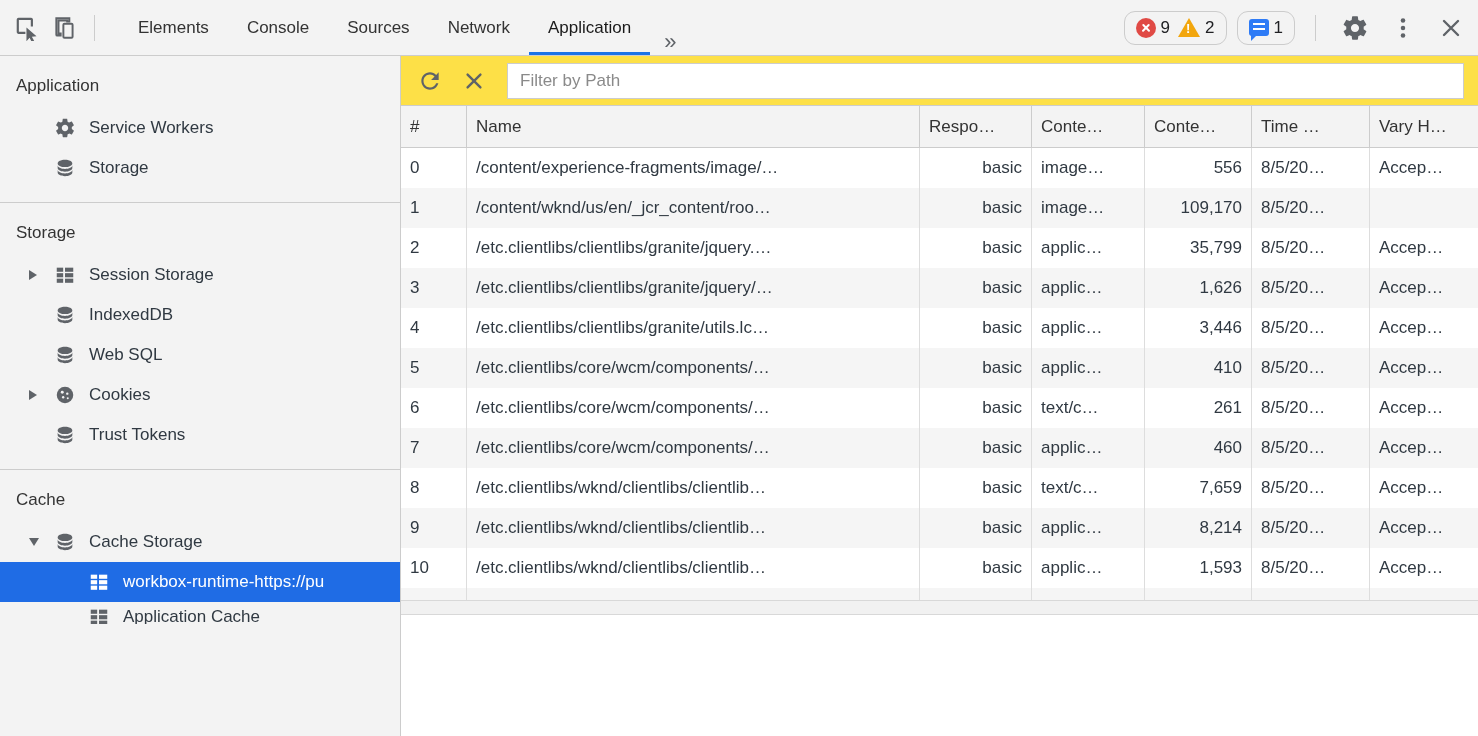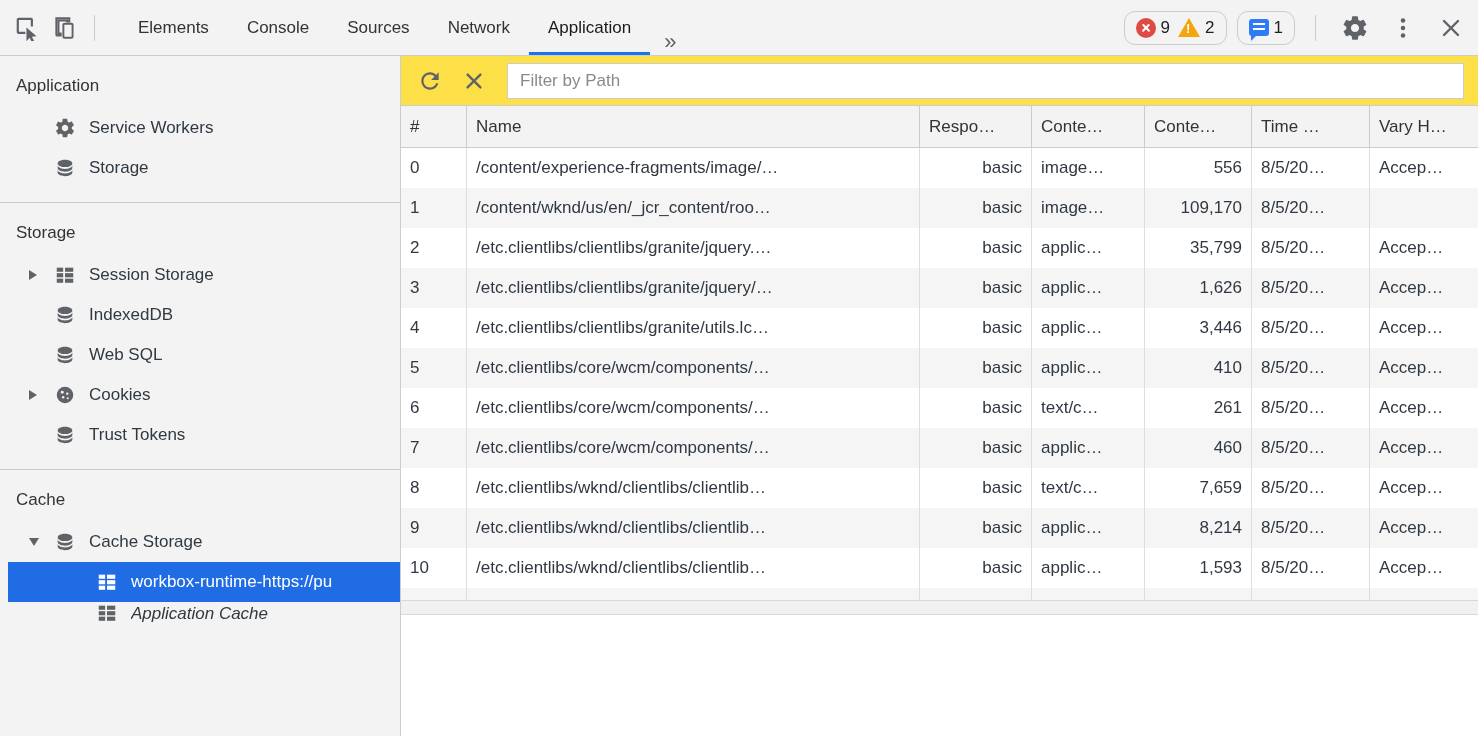--- a/index.html
+++ b/index.html
@@ -60,24 +60,24 @@
     overflow:hidden; flex-shrink:0;
   }
   .side-section { border-bottom:1px solid #ccc; padding-bottom: 14px; }
   .side-section:last-child { border-bottom:none; }
   .section-title { padding: 20px 0 12px 16px; color:#333; }
   .side-item {
     height: 40px; display:flex; align-items:center; padding-left: 28px; cursor:pointer; white-space:nowrap;
   }
   .disc { width:26px; display:flex; align-items:center; color:#5f6368; font-size:12px; flex-shrink:0; }
   .side-item .icon { margin-right:13px; flex-shrink:0; display:flex; }
-  .side-item.child { padding-left: 88px; margin-left: 8px; }
+  .side-item.child { padding-left: 88px; }
   .side-item.selected { background:#1f6ce5; color:#fff; }
   .side-item.selected .label { color:#fff; }
-  .side-item.clipped { height: 22px; overflow:hidden; align-items:flex-end;font-style:italic; }
+  .side-item.clipped { height: 22px; overflow:hidden; align-items:center; }
   .side-item.clipped .icon, .side-item.clipped .label { margin-top: 8px; }
   .label { overflow:hidden; }
 
   
   .main { flex:1; display:flex; flex-direction:column; min-width:0; }
   .filter-bar {
     height: 50px; background:#fde047; border-bottom:1px solid #ccc;
     display:flex; align-items:center; padding: 0 10px; gap: 6px;
   }
   .filter-input {

